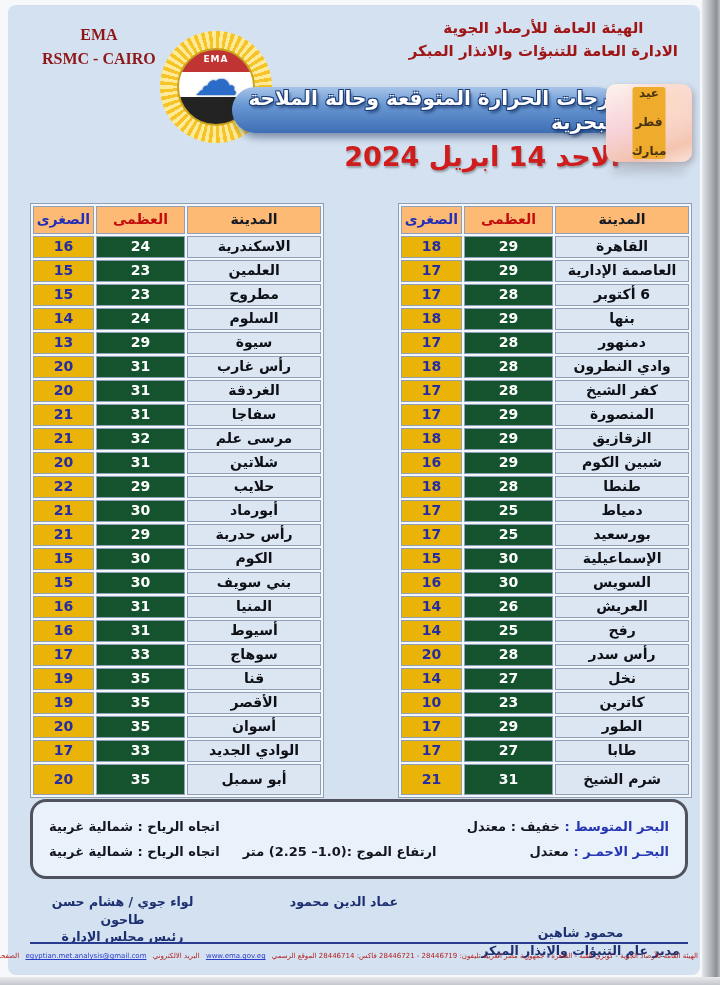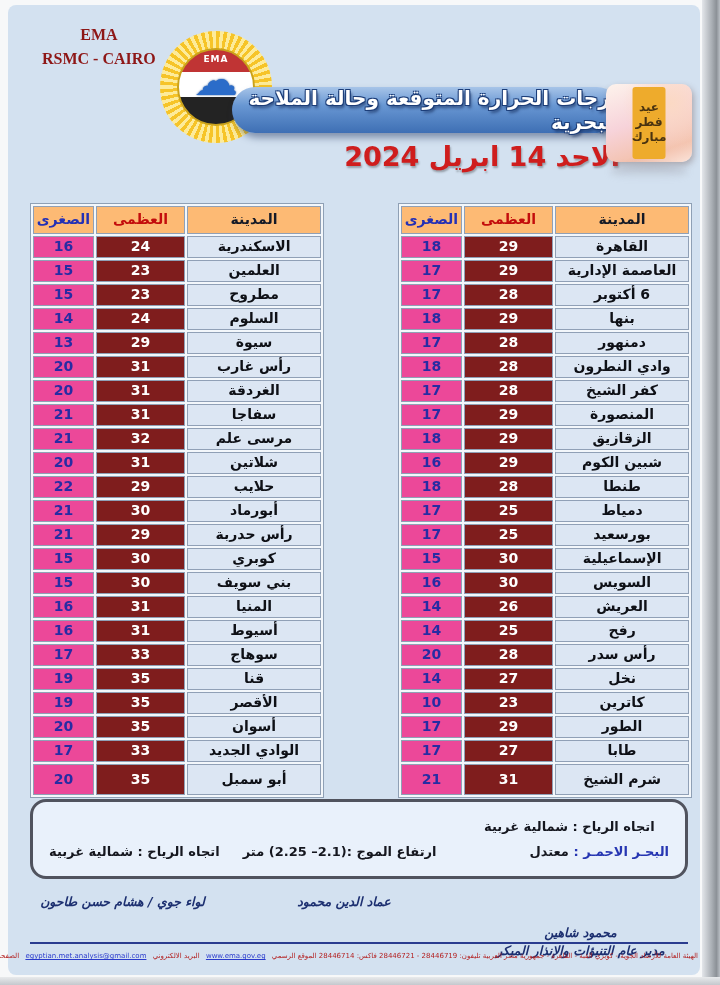--- a/index.html
+++ b/index.html
@@ -27,64 +27,68 @@
        box-shadow:3px 5px 7px rgba(50,70,110,.5);display:flex;align-items:center;justify-content:center;}
   .ribbon span{color:#ffffff;font-size:20px;font-weight:bold;
        text-shadow:1px 1px 0 #1c3d78,-1px 1px 0 #1c3d78,1px -1px 0 #1c3d78,-1px -1px 0 #1c3d78,2px 3px 3px rgba(15,35,80,.6);}
   .date{position:absolute;top:136px;left:224px;width:388px;text-align:right;color:#cf1d1d;font-size:27px;font-weight:bold;
        text-shadow:1px 2px 2px rgba(40,40,40,.35);}
   .eid{position:absolute;top:79px;left:598px;width:86px;height:78px;border-radius:10px;overflow:hidden;
        background:radial-gradient(circle at 75% 25%,#fbd9c4 0%,rgba(251,217,196,0) 55%),
                   linear-gradient(160deg,#fdf3ec 0%,#f7d3da 45%,#f3c2ae 80%,#fbe4da 100%);
        box-shadow:2px 3px 6px rgba(120,100,100,.45);}
   .eid-band{position:absolute;left:50%;transform:translateX(-50%);top:3px;bottom:3px;width:33px;background:#eeab2c;
-       border-radius:3px;display:flex;flex-direction:column;align-items:center;justify-content:center;gap:1px;}
+       border-radius:3px;display:flex;flex-direction:column;align-items:center;justify-content:space-between;gap:1px;}
   .eid-band span{color:#4a3310;font-size:12px;font-weight:bold;line-height:1.15;}
   .eid-shadow{position:absolute;top:160px;left:602px;width:78px;height:14px;border-radius:50%;
        background:linear-gradient(180deg,rgba(150,150,160,.5),rgba(150,150,160,0));filter:blur(3px);}
 
   
   table.t{position:absolute;top:198px;border-collapse:separate;border-spacing:2px;table-layout:fixed;width:294px;
        background:#f3f7fb;border:1px solid #8fa0b5;}
   .right-t{left:390px;}
   .left-t{left:22px;}
   .t th,.t td{border:1px solid #90a0b6;text-align:center;font-weight:bold;font-size:14px;padding:0;height:20px;line-height:1.1;}
   .t th{background:#fdba74;height:26px;}
   th.city{color:#141926;}
   th.max{color:#c30c0c;}
   th.min{color:#2531b5;}
   td.city{background:#dce6f3;color:#0e1016;margin-top:44px;}
-  td.max{background:#7f1d1d;color:#ffffff;}
-  td.min{background:#ec4899;color:#272ca3;text-align:center;}
+  td.max{background:#14532d;color:#ffffff;}
+  td.min{background:#eab308;color:#272ca3;text-align:center;}
   tr.tall td{height:29px;}
 
   
   .marine{position:absolute;top:794px;left:22px;width:658px;height:80px;border:3px solid #50535e;border-radius:16px;
        background:#e9f1fb;display:flex;flex-direction:column;justify-content:center;gap:10px;padding:0 16px;box-sizing:border-box;}
   .m-row{display:flex;justify-content:space-between;align-items:center;font-size:13px;font-weight:bold;color:#15171f;}
   .m-sea{width:225px;text-align:right;}
   .m-sea b{color:#2636b2;}
   .m-wave{width:230px;text-align:center;}
   .m-wind{width:185px;text-align:left;}
 
   
   .sigs{position:absolute;top:888px;left:22px;width:658px;display:flex;justify-content:space-between;}
-  .sig{text-align:center;color:#1c2f70;font-weight:bold;font-size:12.5px;line-height:1.4;font-style:italic;}
+  .sig{text-align:center;color:#1c2f70;font-weight:bold;font-size:12.5px;line-height:1.4;}
   .sig.s1{width:215px;margin-top:31px;} .sig.s2{width:240px;} .sig.s3{width:185px;}
   .sig-line{position:absolute;top:937px;left:22px;width:658px;height:2px;background:#2a3c8f;}
   .contact{position:absolute;top:947px;left:0;width:100%;text-align:center;font-size:7px;color:#b32020;white-space:nowrap;}
   .contact .c-link{color:#2a3bcc;text-decoration:underline;margin:2px 2px;}
   .contact .c-txt{margin:0 2px;}
 </style>
 </head>
 <body>
 
 <div class="stage">
   <div class="doc">
 
+    <div class="org">
+      <div>الهيئة العامة للأرصاد الجوية</div>
+      <div>الادارة العامة للتنبؤات والانذار المبكر</div>
+    </div>
 
     <div class="ema" dir="ltr">
       <div>EMA</div>
       <div>RSMC - CAIRO</div>
     </div>
 
     <div class="sun">
       <div class="sun-core">
         <span class="logo-ema">EMA</span>
         <span class="cloud">☁</span>
@@ -346,21 +350,21 @@
         <td class="min">21</td>
       </tr>
 
       <tr>
         <td class="city">رأس حدربة</td>
         <td class="max">29</td>
         <td class="min">21</td>
       </tr>
 
       <tr>
-        <td class="city">كوبري</td>
+        <td class="city">الكوم</td>
         <td class="max">30</td>
         <td class="min">15</td>
       </tr>
 
       <tr>
         <td class="city">بني سويف</td>
         <td class="max">30</td>
         <td class="min">15</td>
       </tr>
 
@@ -409,39 +413,41 @@
       <tr class="tall">
         <td class="city">أبو سمبل</td>
         <td class="max">35</td>
         <td class="min">20</td>
       </tr>
     </tbody>
     </table>
 
     <div class="marine">
       <div class="m-row">
+        <span class="m-sea"><b>البحر المتوسط :</b> <span>خفيف : معتدل</span></span>
         <span class="m-wind">اتجاه الرياح : شمالية غربية</span>
       </div>
       <div class="m-row">
         <span class="m-sea"><b>البحـر الاحمـر :</b> <span>معتدل</span></span>
-        <span class="m-wave">ارتفاع الموج :(2.1– 2.25) متر</span>
+        <span class="m-wave">ارتفاع الموج :(1.0– 2.25) متر</span>
         <span class="m-wind">اتجاه الرياح : شمالية غربية</span>
       </div>
     </div>
 
     <div class="sigs">
       <div class="sig s1">
         <div>محمود شاهين</div>
         <div>مدير عام التنبؤات والإنذار المبكر</div>
       </div>
       <div class="sig s2">
         <div>عماد الدين محمود</div>
       </div>
       <div class="sig s3">
         <div>لواء جوي / هشام حسن طاحون</div>
+        <div>رئيس مجلس الإدارة</div>
       </div>
     </div>
 
     <div class="sig-line"></div>
 
     <div class="contact">
       <span class="c-txt">الهيئة العامة للأرصاد الجوية - كوبري القبة - القاهرة - جمهورية مصر العربية  تليفون: 28446719 - 28446721  فاكس: 28446714  الموقع الرسمي</span>
       <span class="c-link" dir="ltr">www.ema.gov.eg</span>
       <span class="c-txt">البريد الالكتروني</span>
       <span class="c-link" dir="ltr">egyptian.met.analysis@gmail.com</span>

